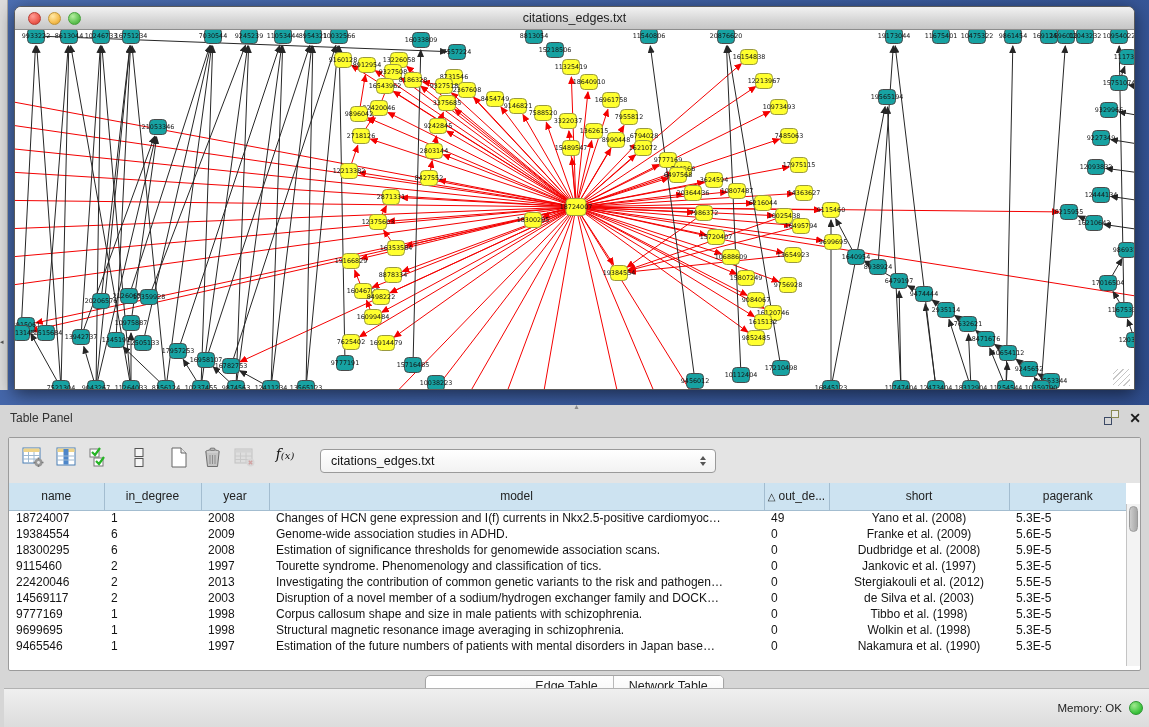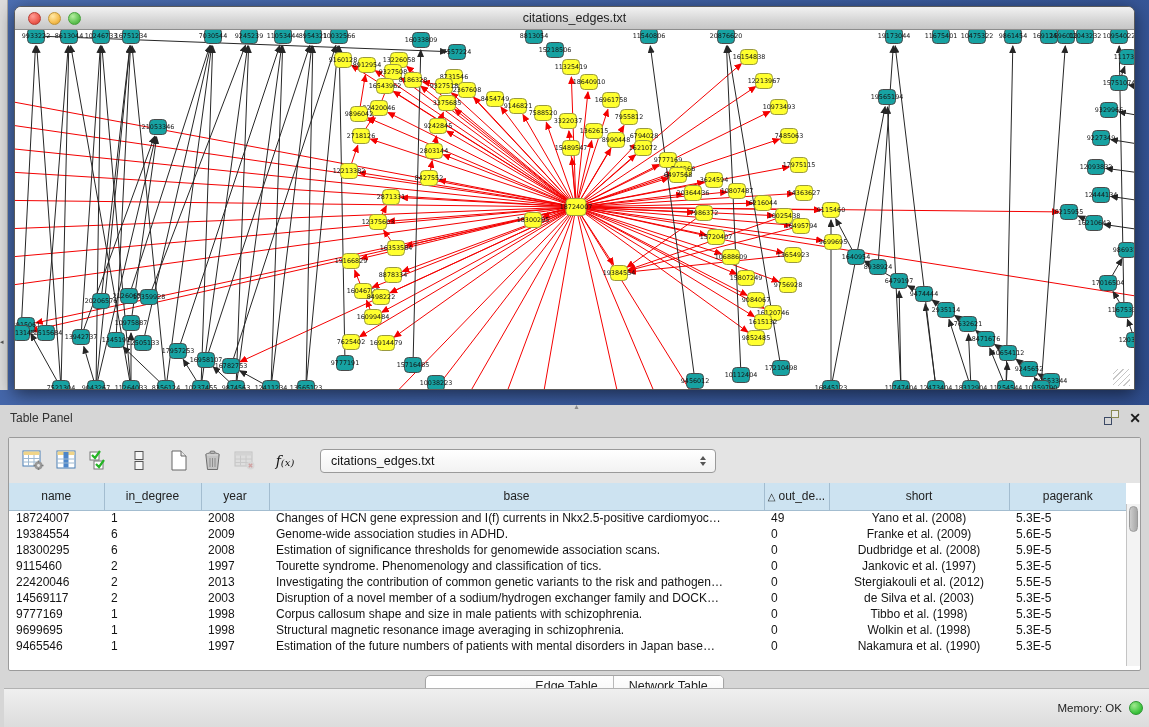--- a/index.html
+++ b/index.html
@@ -36,21 +36,21 @@
   .tp-actions { position:absolute; right:8px; top:5px; display:flex; gap:10px; align-items:center; }
   .float-ic { position:relative; width:15px; height:15px; }
   .float-ic .b1 { position:absolute; left:0; bottom:0; width:8px; height:8px; border:1.5px solid #3c4a66; }
   .float-ic .b2 { position:absolute; right:0; top:0; width:8px; height:8px; border:1.5px solid #8a8a55; background:#e9e9e9; }
   .close-ic { font-size:14px; font-weight:bold; color:#1a1a1a; line-height:14px; cursor:default; }
   .splitter { position:absolute; left:50%; top:-3px; font-size:8px; color:#8a8a8a; }
 
   .tp-box { position:absolute; left:8px; top:32px; width:1133px; height:234px;
     border:1px solid #9b9b9b; border-radius:2px; background:#fff; overflow:hidden; }
   .toolbar { height:45px; background:#e4e4e4; display:flex; align-items:center; padding-left:10px; }
-  .tbtn { width:28px; height:30px; display:flex; align-items:center; justify-content:center; margin-right:5px; }
+  .tbtn { width:28px; height:30px; display:flex; justify-content:center; margin-right:5px; }
   .tbtn.gap { margin-right:12px; }
   .tbtn svg { display:block; }
   .fx { font-family:"DejaVu Serif", serif; font-style:italic; font-size:14px; color:#111; }
   .fx small { font-size:10px; }
   .combo { width:396px; height:24px; margin-left:16px; background:linear-gradient(#ffffff,#f2f2f2);
     border:1px solid #9a9a9a; border-radius:4px; display:flex; align-items:center;
     padding:0 6px 0 10px; font-size:12.5px; color:#111; }
   .combo .val { flex:1; overflow:hidden; white-space:nowrap; }
   .stepper { display:flex; flex-direction:column; gap:2px; align-items:center; padding:2px 3px; }
   .stepper i { width:0; height:0; border-left:3.5px solid transparent; border-right:3.5px solid transparent; }
@@ -997,21 +997,21 @@
           <col style="width: 495px;">
           <col style="width: 65px;">
           <col style="width: 180px;">
           <col>
         </colgroup>
       <thead>
           <tr id="thead-row">
             <th>name</th>
             <th>in_degree</th>
             <th>year</th>
-            <th>base</th>
+            <th>model</th>
             <th><span class="sort-tri">△</span>out_de...</th>
             <th>short</th>
             <th>pagerank</th>
           </tr>
         </thead>
       <tbody id="tbody">
           <tr>
             <td>18724007</td>
             <td>1</td>
             <td>2008</td>

